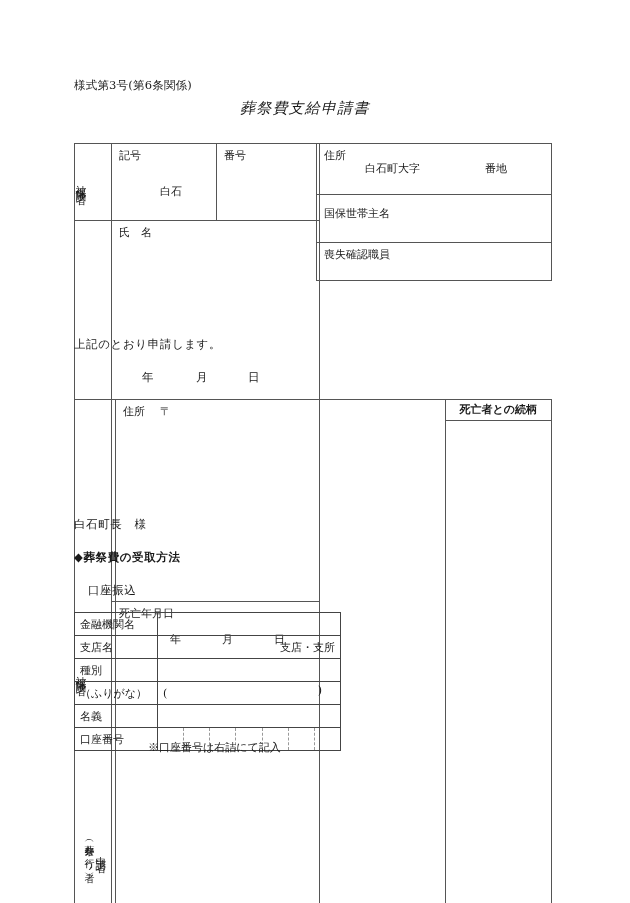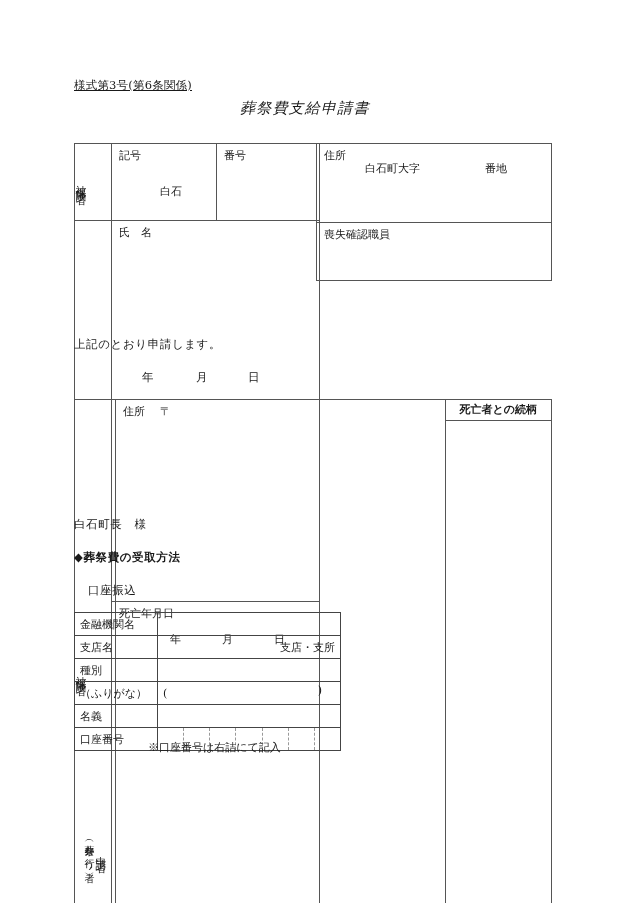--- a/index.html
+++ b/index.html
@@ -23,21 +23,20 @@
     background: #fff;
   }
   .abs { position: absolute; }
 
   
   .form-no {
     left: 74px; top: 78px;
     font-size: 11.5px;
     letter-spacing: 0.2px;
     white-space: nowrap;
-    text-decoration: underline;
   }
   .doc-title {
     left: 240px; top: 99px;
     font-size: 15px;
     letter-spacing: 1.2px;
     white-space: nowrap;
     font-style: italic;
   }
 
   
@@ -171,20 +170,25 @@
   <table class="tbl outer-thick" style="left:316px; top:143px; width:236px; height:138px;">
     <tbody>
         <tr>
       <td style="height:38px;">
         <div class="cellpad lbl">住所</div>
         <div class="indent-text" style="left:48px; top:17px;">白石町大字</div>
         <div class="indent-text" style="left:168px; top:17px;">番地</div>
       </td>
     </tr>
     <tr>
+      <td style="height:36px;">
+        <div class="cellpad lbl" style="padding-top:11px;">国保世帯主名</div>
+      </td>
+    </tr>
+    <tr>
       <td style="height:28px;">
         <div class="cellpad lbl" style="padding-top:4px;">喪失確認職員</div>
       </td>
     </tr>
   </tbody>
     </table>
 
   <div class="abs para" style="left:74px; top:337px;">上記のとおり申請します。</div>
   <div class="abs para" style="left:142px; top:370px;">年</div>
   <div class="abs para" style="left:196px; top:370px;">月</div>

